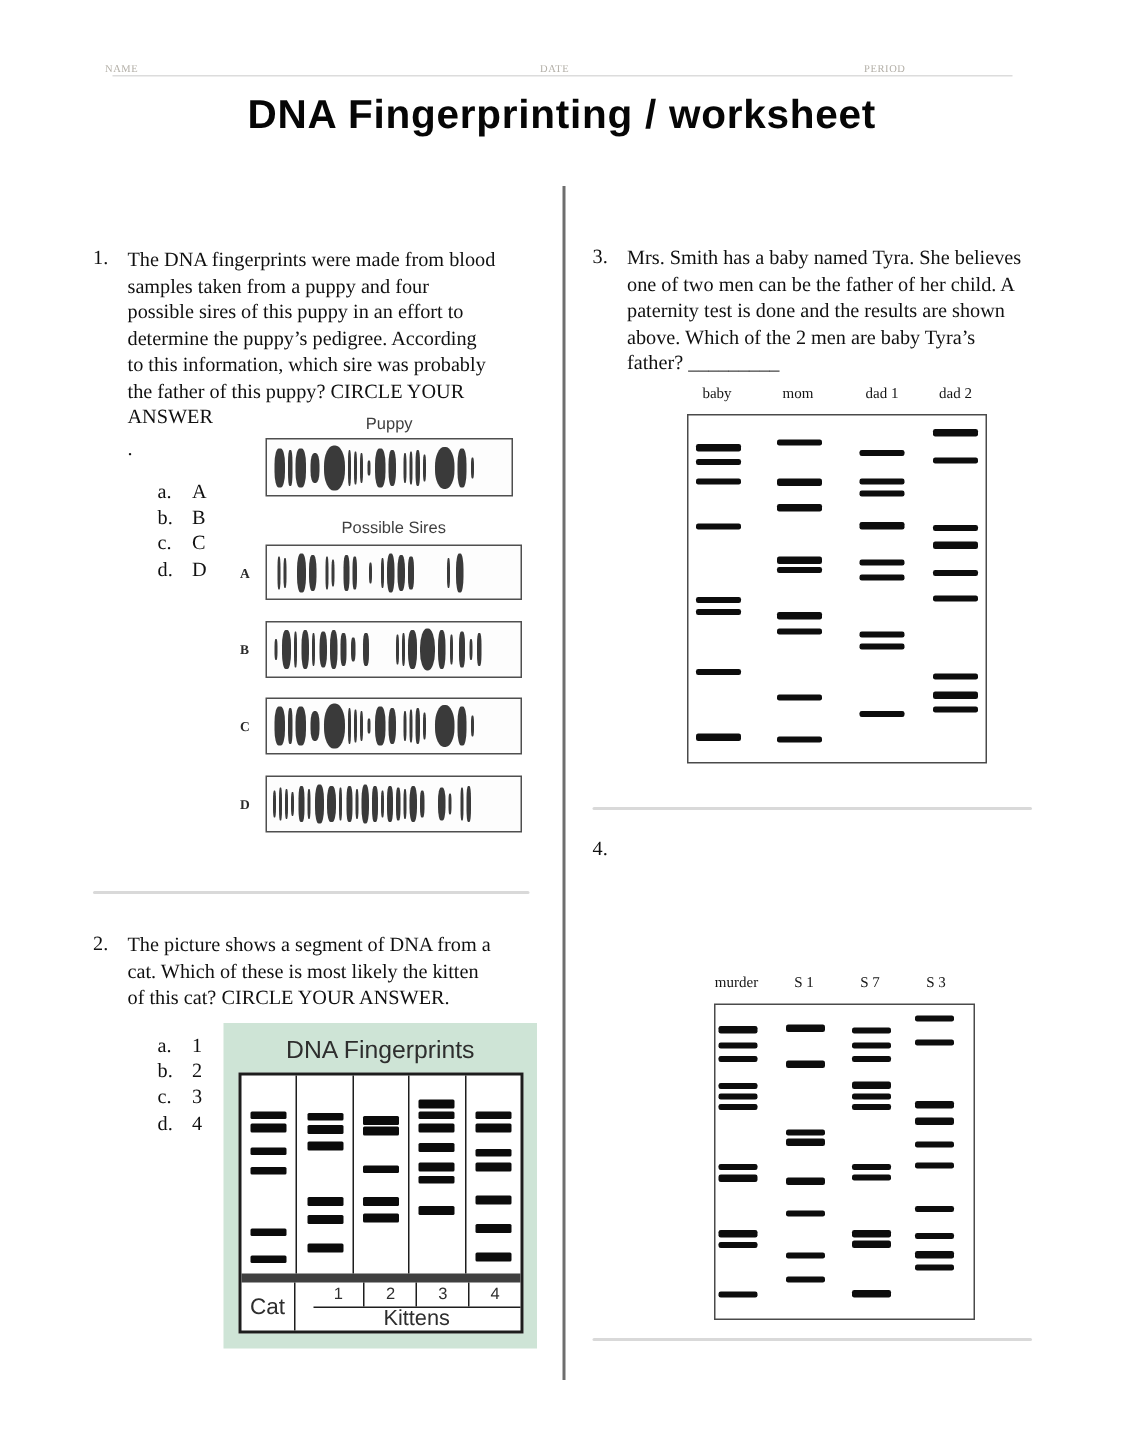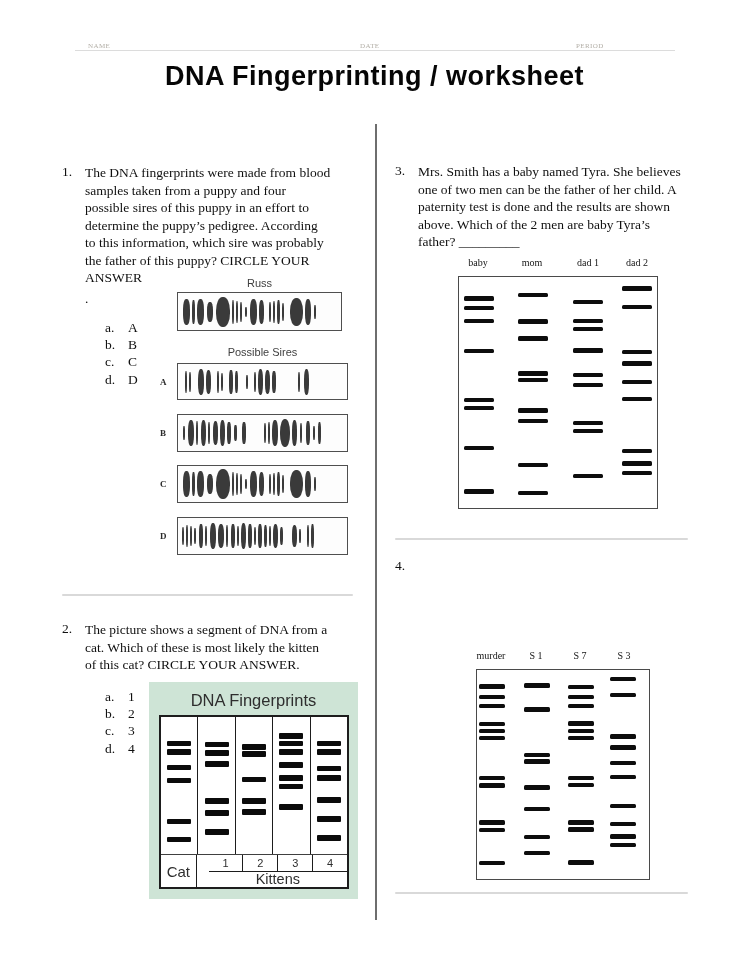--- a/index.html
+++ b/index.html
@@ -33,42 +33,42 @@
   .bar{background:#3a3a3a;flex:0 0 auto;}
 
   
   .green-panel{background:#cee4d6;}
   .fig-title{font-family:"Liberation Sans",sans-serif;font-size:16.5px;color:#2e2e2e;text-align:center;}
   .cat-table{border:2px solid #1d1d1d;background:#ffffff;box-sizing:border-box;display:flex;flex-direction:column;}
   .lanes-row{display:flex;height:138px;}
   .lane{flex:1 1 0;position:relative;border-right:1.5px solid #1d1d1d;}
   .lane:last-child{border-right:none;}
   .lband{position:absolute;left:50%;transform:translateX(-50%);background:#0b0b0b;border-radius:1px;}
-  .bot-row{display:flex;border-top:1px solid #404040;height:32px;gap:12px;}
+  .bot-row{display:flex;border-top:6px solid #404040;height:32px;gap:12px;}
   .cat-cell{flex:1 1 0;border-right:1.5px solid #1d1d1d;display:flex;align-items:center;justify-content:center;
             font-family:"Liberation Sans",sans-serif;font-size:15px;color:#2e2e2e;}
   .kit-wrap{flex:4 4 0;display:flex;flex-direction:column;}
   .numcells{display:flex;height:16px;}
   .numcell{flex:1 1 0;border-right:1.5px solid #1d1d1d;text-align:center;
            font-family:"Liberation Sans",sans-serif;font-size:11px;color:#2e2e2e;line-height:16px;}
   .numcell:last-child{border-right:none;}
   .kittens-cell{flex:1;border-top:1.5px solid #1d1d1d;text-align:center;
                 font-family:"Liberation Sans",sans-serif;font-size:14.5px;color:#2e2e2e;line-height:15px;}
 
   
   .gel-box{border:1.5px solid #4a4a4a;background:#fff;box-sizing:border-box;position:absolute;}
   .hband{position:absolute;background:#0d0d0d;border-radius:1.5px;}
   .gel-lab{position:absolute;transform:translateX(-50%);font-size:10px;color:#141414;white-space:nowrap;}
 </style>
 </head>
 <body>
 
 <div id="page">
 
-  <span class="abs hdr-label" style="left:88px;top:42px;">NAME</span>
+  <span class="abs hdr-label" style="left:70px;top:42px;">NAME</span>
   <span class="abs hdr-label" style="left:360px;top:42px;">DATE</span>
   <span class="abs hdr-label" style="left:576px;top:42px;">PERIOD</span>
   <div class="abs hdr-rule" style="left:75px;top:50px;width:600px;"></div>
 
   <div class="abs title" style="left:0;top:61px;">DNA Fingerprinting / worksheet</div>
 
   <div class="abs vdiv" style="left:375px;top:124px;height:796px;"></div>
 
   <span class="abs qnum" style="left:62px;top:164px;">1.</span>
   <div class="abs qtext" style="left:85px;top:164px;width:275px;">The DNA fingerprints were made from blood
@@ -92,21 +92,21 @@
     <div class="optrow">
         <span class="optletter">c.</span>
         <span>C</span>
       </div>
     <div class="optrow">
         <span class="optletter">d.</span>
         <span>D</span>
       </div>
   </div>
 
-  <div class="abs strip-label" style="left:177px;top:277px;width:165px;">Russ</div>
+  <div class="abs strip-label" style="left:177px;top:277px;width:165px;">Puppy</div>
   <div class="abs strip" style="left:177px;top:292px;width:165px;height:39px;">
       <div class="bar" style="margin-left: 5px; width: 7px; height: 26px; border-radius: 40%;"></div>
       <div class="bar" style="margin-left: 2px; width: 3px; height: 24px; border-radius: 34%;"></div>
       <div class="bar" style="margin-left: 2px; width: 7px; height: 26px; border-radius: 40%;"></div>
       <div class="bar" style="margin-left: 3px; width: 6px; height: 20px; border-radius: 40%;"></div>
       <div class="bar" style="margin-left: 3px; width: 14px; height: 30px; border-radius: 46%;"></div>
       <div class="bar" style="margin-left: 2px; width: 2px; height: 24px; border-radius: 34%;"></div>
       <div class="bar" style="margin-left: 2px; width: 2px; height: 22px; border-radius: 34%;"></div>
       <div class="bar" style="margin-left: 2px; width: 2px; height: 20px; border-radius: 34%;"></div>
       <div class="bar" style="margin-left: 3px; width: 2px; height: 10px; border-radius: 34%;"></div>

